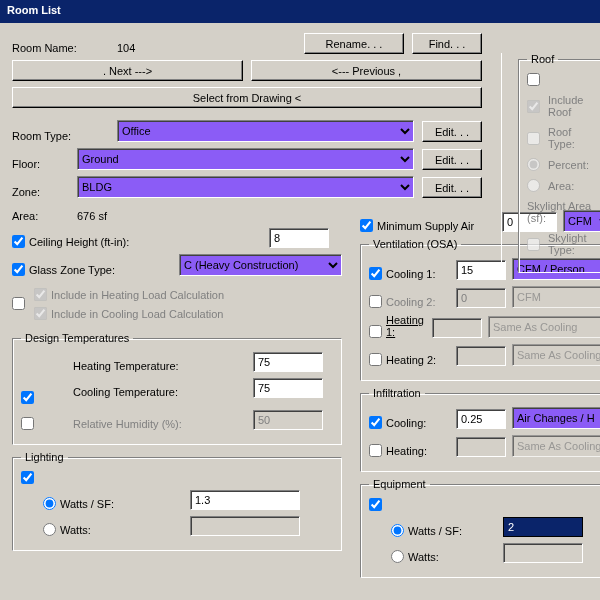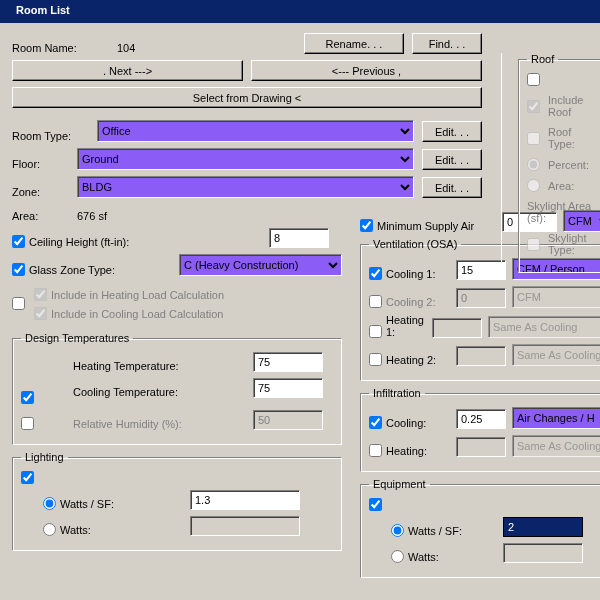--- a/index.html
+++ b/index.html
@@ -16,21 +16,21 @@
   .window {
     width: 600px;
     height: 600px;
     background: #d4d0c8;
     position: relative;
   }
   .titlebar {
     background: #0a246a;
     color: #fff;
     font-weight: bold;
-    padding: 3px 16px;
+    padding: 3px 7px;
     height: 17px;
     line-height: 14px;
     font-size: 11px;
   }
   .body {
     padding: 10px 12px 12px 12px;
     position: relative;
   }
   .row {
     display: flex;
@@ -177,21 +177,21 @@
         <button class="win" style="flex:1;">&lt;--- Previous ,</button>
       </div>
 
       <div class="row">
         <button class="win wide">Select from Drawing &lt;</button>
       </div>
 
       <div class="spacer"></div>
 
       <div class="row">
-        <span class="lbl" style="width:85px;">Room Type:</span>
+        <span class="lbl" style="width:105px;">Room Type:</span>
         <select class="win" style="flex:1;"><option>Office</option></select>
         <span style="width:8px;"></span>
         <button class="win" style="width:60px;">Edit. . .</button>
       </div>
 
       <div class="row">
         <span class="lbl" style="width:65px;">Floor:</span>
         <select class="win" style="flex:1;"><option>Ground</option></select>
         <span style="width:8px;"></span>
         <button class="win" style="width:60px;">Edit. . .</button>
@@ -305,21 +305,21 @@
           </div>
           <div class="row">
             <input type="checkbox" style="">
             <span class="lbl disabled-text" style="width:70px;">Cooling 2:</span>
             <input type="text" class="win disabled" disabled="" style="width: 50px;" value="0">
             <span style="width:6px;"></span>
             <select class="win disabled" disabled="" style="flex:1;"><option>CFM</option></select>
           </div>
           <div class="row">
             <input type="checkbox" style="">
-            <span class="lbl" style="width:46px;">Heating 1:</span>
+            <span class="lbl" style="width:46px;text-decoration:underline;">Heating 1:</span>
             <input type="text" class="win disabled" disabled="" style="width: 50px;">
             <span style="width:6px;"></span>
             <select class="win disabled" disabled="" style="flex:1;"><option>Same As Cooling</option></select>
           </div>
           <div class="row">
             <input type="checkbox" style="">
             <span class="lbl" style="width:70px;">Heating 2:</span>
             <input type="text" class="win disabled" disabled="" style="width: 50px;">
             <span style="width:6px;"></span>
             <select class="win disabled" disabled="" style="flex:1;"><option>Same As Cooling</option></select>

